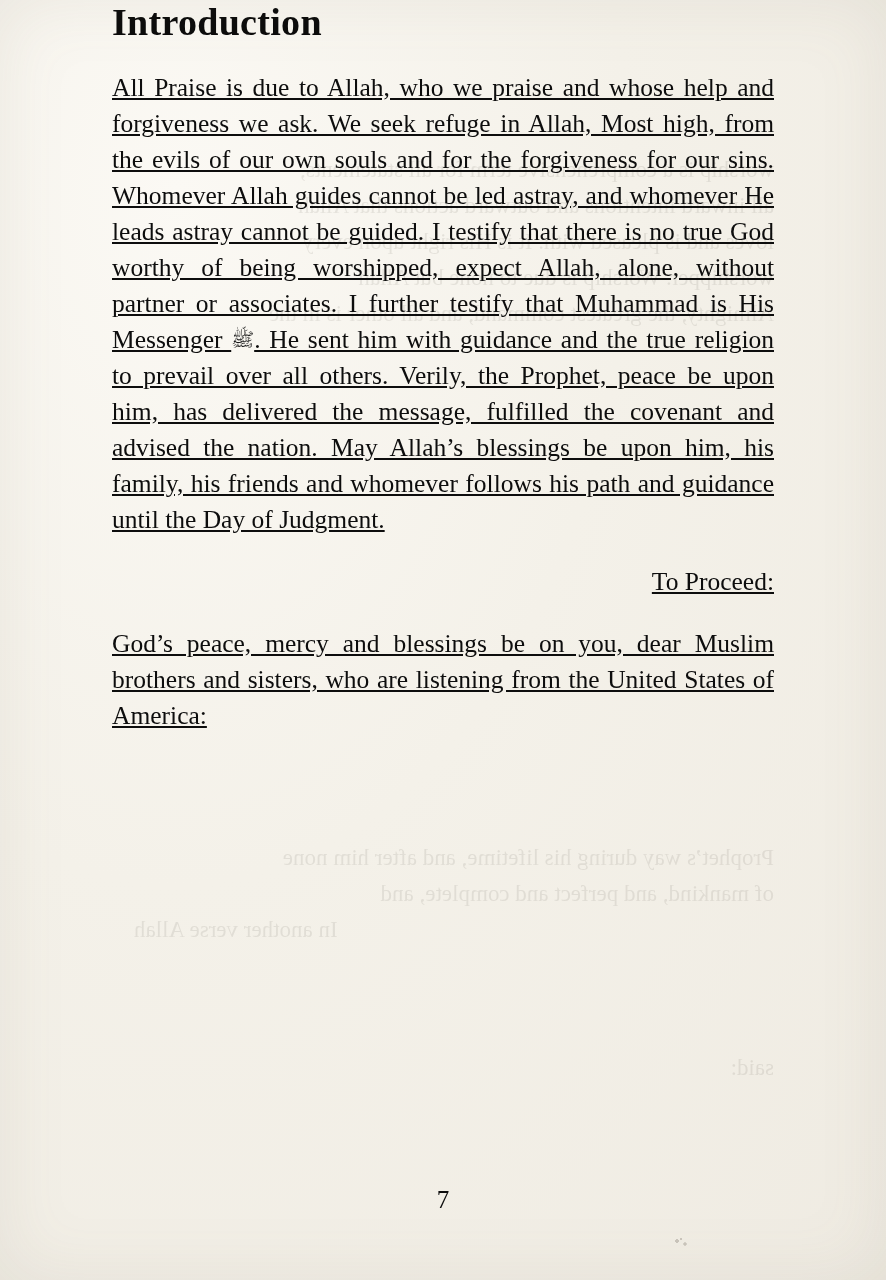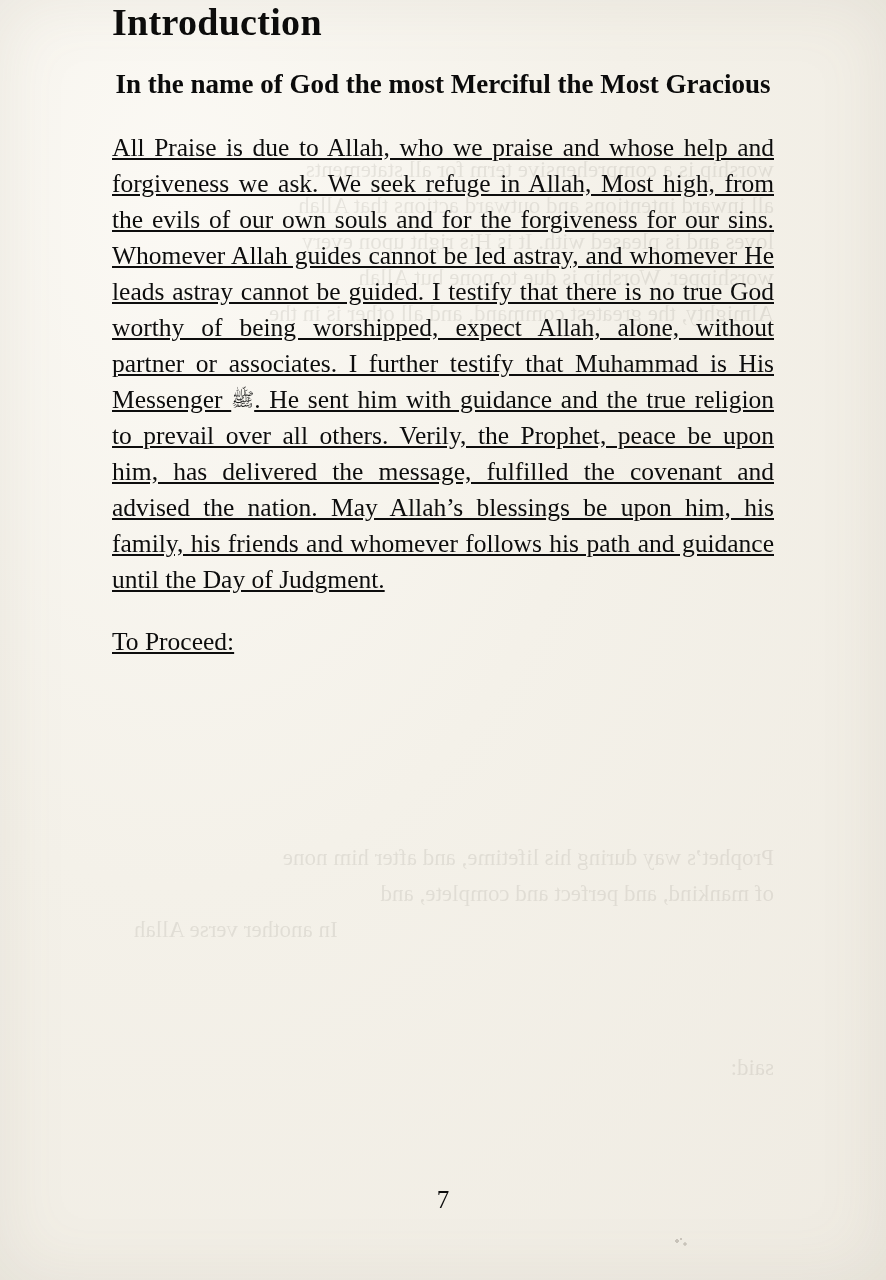--- a/index.html
+++ b/index.html
@@ -68,21 +68,21 @@
     margin: 26px 0 0 0;
     font-size: 25.5px;
     line-height: 36px;
     text-align: justify;
     text-justify: inter-word;
     color: #0d0d0d;
     hyphens: none;
     text-decoration: underline;
   }
   .body-text.left {
-    text-align: left;
+    text-align: right;
   }
   .salla {
     display: inline-block;
     font-size: 19px;
     line-height: 1;
     transform: translateY(-2px);
     letter-spacing: -1px;
     color: #1a1a1a;
   }
   .page-number {
@@ -130,26 +130,26 @@
     <div class="bl" style="top:840px;">Prophet’s way during his lifetime, and after him none</div>
     <div class="bl" style="top:876px;">of mankind, and perfect and complete, and</div>
     <div class="bl" style="top:912px;text-align:right;">In another verse Allah</div>
     <div class="bl" style="top:1050px;">said:</div>
   </div>
 
   <div class="content">
 
     <h1 class="chapter-title">Introduction</h1>
 
-    <h2 class="subtitle">In the name of God the most Merciful the Most Gracious</h2>
 
     <p class="body-text"><span>All Praise is due to Allah, who we praise and whose help and forgiveness we ask. We seek refuge in Allah, Most high, from the evils of our own souls and for the forgiveness for our sins. Whomever Allah guides cannot be led astray, and whomever He leads astray cannot be guided. I testify that there is no true God worthy of being worshipped, expect Allah, alone, without partner or associates. I further testify that Muhammad is His Messenger </span><span class="salla">ﷺ</span><span>. He sent him with guidance and the true religion to prevail over all others. Verily, the Prophet, peace be upon him, has delivered the message, fulfilled the covenant and advised the nation. May Allah’s blessings be upon him, his family, his friends and whomever follows his path and guidance until the Day of Judgment.</span></p>
 
     <p class="body-text left">To Proceed:</p>
 
+    <p class="body-text">God’s peace, mercy and blessings be on you, dear Muslim brothers and sisters, who are listening from the United States of America:</p>
 
 
   </div>
 
   <div class="page-number">7</div>
 
   <div class="smudge"></div>
   <div class="edge-shadow"></div>
 </div>
 

